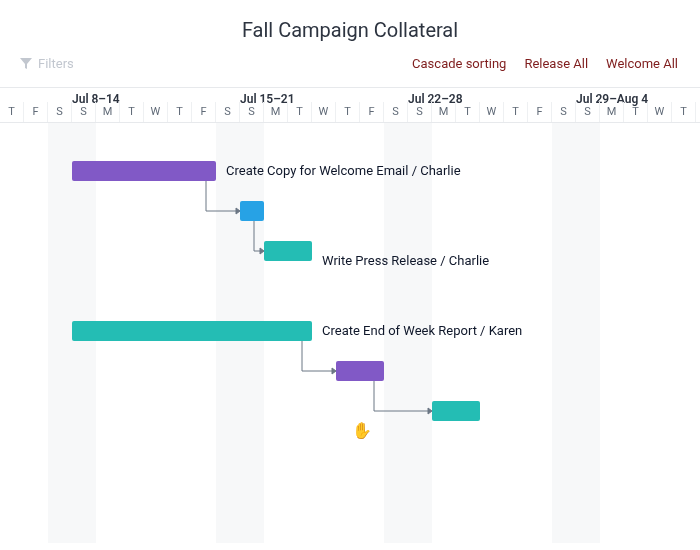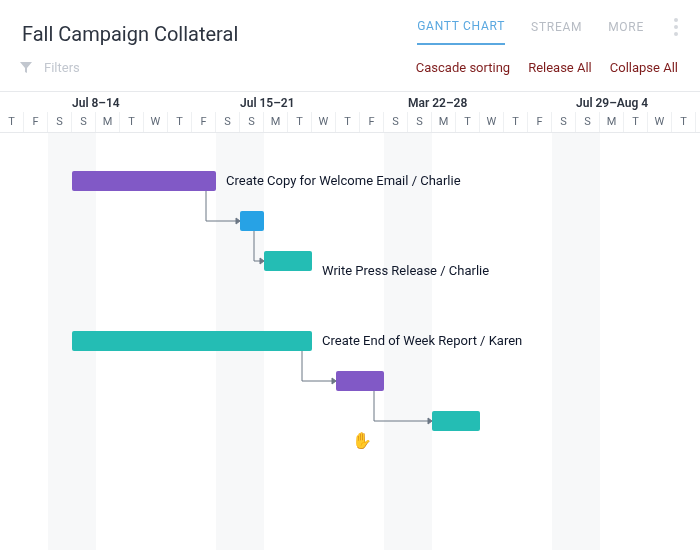--- a/index.html
+++ b/index.html
@@ -1,77 +1,67 @@
 <!DOCTYPE html>
 <html><head>
 <meta charset="utf-8">
 <style>
   * { box-sizing: border-box; margin: 0; padding: 0; }
   html, body { width: 700px; height: 550px; overflow: hidden; font-family: -apple-system, BlinkMacSystemFont, "Segoe UI", Roboto, sans-serif; background: #fff; color: #2a2f3a; }
-  .header { padding: 18px 22px 0 22px; display: flex; align-items: flex-end; }
+  .header { padding: 18px 22px 0 22px; display: flex; align-items: center; flex-direction: column; }
   .title { font-size: 20px; font-weight: 400; color: #2d3440; flex: 1; }
   .tabs { display: flex; align-items: center; gap: 26px; font-size: 12px; letter-spacing: .06em; }
   .tab { color: #b7bcc4; cursor: pointer; padding-bottom: 10px; }
   .tab.active { color: #5aa8e0; border-bottom: 2px solid #5aa8e0; }
   .more-icon { width: 4px; display: flex; flex-direction: column; gap: 3px; cursor: pointer; padding-bottom: 10px; margin-left: 4px; }
   .more-icon span { width: 4px; height: 4px; background: #d5d8dd; border-radius: 50%; }
   .toolbar { display: flex; align-items: center; padding: 14px 22px 16px 20px; font-size: 13px; }
-  .filters { display: flex; align-items: center; gap: 12px; color: #c2c7cf; cursor: pointer; }
+  .filters { display: flex; align-items: center; gap: 6px; color: #c2c7cf; cursor: pointer; }
   .funnel { width: 12px; height: 12px; }
   .toolbar-spacer { flex: 1; }
   .tool-link { color: #7f1d1d; margin-left: 18px; cursor: pointer; }
-  .timeline-header { position: relative; height: 42px; border-top: 1px solid #e7e9ec; border-bottom: 1px solid #e7e9ec; }
+  .timeline-header { position: relative; height: 36px; border-top: 1px solid #e7e9ec; border-bottom: 1px solid #e7e9ec; }
   .week-labels { position: absolute; top: 4px; left: 0; right: 0; height: 16px; }
   .week-label { position: absolute; font-size: 12px; color: #2d3440; font-weight: 600; white-space: nowrap; }
   .day-row { position: absolute; bottom: 0; left: 0; right: 0; height: 20px; display: flex; }
   .day-cell { width: 24px; border-right: 1px solid #eef0f2; font-size: 11px; color: #606a77; text-align: center; line-height: 20px; }
   .chart-area { position: relative; height: 420px; overflow: hidden; }
   .weekend-col { position: absolute; top: 0; bottom: 0; width: 24px; background: #f7f8f9; }
   .task-bar { position: absolute; height: 20px; border-radius: 2px; }
   .task-label { position: absolute; font-size: 13px; color: #0f172a; white-space: nowrap; line-height: 20px; }
   svg.dep { position: absolute; overflow: visible; pointer-events: none; }
   .dep path { fill: none; stroke: #6b7684; stroke-width: 1; }
   .dep .arrow { fill: #6b7684; }
   .hand-cursor { position: absolute; font-size: 16px; color: #4c5663; user-select: none; }
 </style>
 </head>
 <body>
 
 <div class="header">
   <div class="title">Fall Campaign Collateral</div>
-  <div class="tabs">
-    <div class="tab active">GANTT CHART</div>
-    <div class="tab">STREAM</div>
-    <div class="tab">MORE</div>
-    <div class="more-icon">
-        <span></span>
-        <span></span>
-        <span></span>
-      </div>
-  </div>
 </div>
 
 <div class="toolbar">
   <div class="filters">
     <svg class="funnel" viewBox="0 0 12 12">
         <path d="M0 0 L12 0 L7 6 L7 11 L5 10 L5 6 Z" fill="#c2c7cf"></path>
       </svg>
     <span>Filters</span>
   </div>
   <div class="toolbar-spacer"></div>
   <div class="tool-link">Cascade sorting</div>
   <div class="tool-link">Release All</div>
-  <div class="tool-link">Collapse All</div>
+  <div class="tool-link">Welcome All</div>
 </div>
 
 <div class="timeline-header">
   <div class="week-labels" id="week-labels">
       <div class="week-label" style="left: 72px;">Jul 8–14</div>
       <div class="week-label" style="left: 240px;">Jul 15–21</div>
-      <div class="week-label" style="left: 408px;">Mar 22–28</div>
+      <div class="week-label" style="left: 408px;">Jul 22–28</div>
       <div class="week-label" style="left: 576px;">Jul 29–Aug 4</div>
     </div>
   <div class="day-row" id="day-row">
       <div class="day-cell">T</div>
       <div class="day-cell">F</div>
       <div class="day-cell">S</div>
       <div class="day-cell">S</div>
       <div class="day-cell">M</div>
       <div class="day-cell">T</div>
       <div class="day-cell">W</div>

